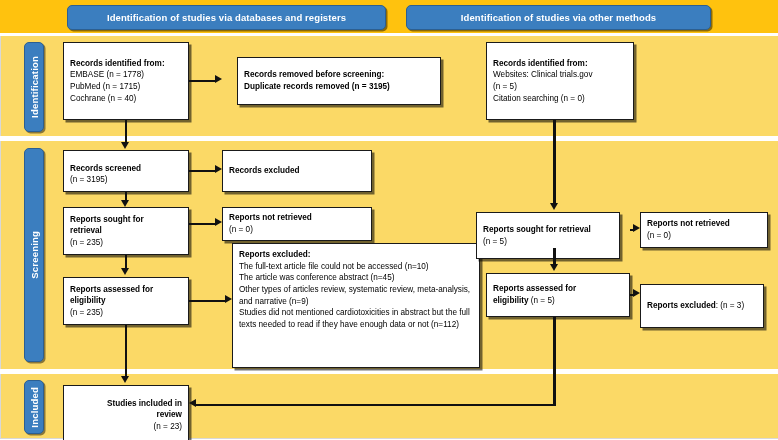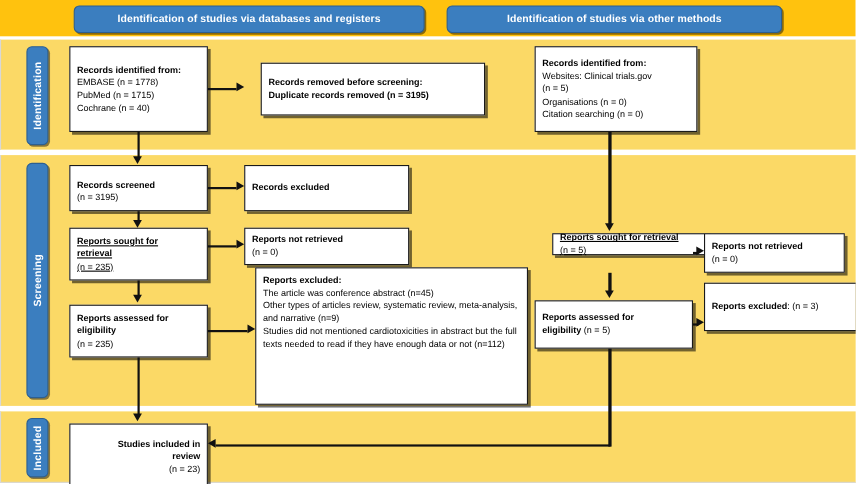--- a/index.html
+++ b/index.html
@@ -80,32 +80,32 @@
   .box b{font-weight:bold;}
   .box .ttl{font-weight:bold;display:block;}
   .box .ln{display:block;white-space:nowrap;}
   .box .wrap{display:block;}
 
   
   #b-identified {left:63px; top:42px;  width:126px; height:78px;}
   #b-removed    {left:222px;top:57px;  width:204px; height:48px;margin-left:15px;}
   #b-screened   {left:63px; top:150px; width:126px; height:42px;justify-content:flex-end;}
   #b-excluded1  {left:222px;top:150px; width:150px; height:42px;}
-  #b-sought     {left:63px; top:207px; width:126px; height:48px;text-decoration:underline;}
+  #b-sought     {left:63px; top:207px; width:126px; height:48px;}
   #b-notretr1   {left:222px;top:207px; width:150px; height:34px;}
   #b-assessed   {left:63px; top:277px; width:126px; height:48px;}
   #b-excl-det   {left:232px;top:243px; width:248px; height:125px;}
   #b-included   {left:63px; top:385px; width:126px; height:60px;text-align:right;}
 
   
   #b-other      {left:486px;top:42px;  width:148px; height:78px;}
-  #b-sought2    {left:502px;top:212px; width:144px; height:20px;text-decoration:underline;}
+  #b-sought2    {left:476px;top:212px; width:144px; height:47px;}
   #b-notretr2   {left:640px;top:212px; width:128px; height:36px;}
   #b-assessed2  {left:486px;top:273px; width:144px; height:44px;}
-  #b-excl2      {left:640px;top:257px; width:139px; height:44px;}
+  #b-excl2      {left:640px;top:284px; width:124px; height:44px;}
 
   
   .ln-h{position:absolute;height:2.6px;background:#111;}
   .ln-v{position:absolute;width:2.6px;background:#111;}
   .ah{position:absolute;width:0;height:0;}
   .ah-r{border-top:4.6px solid transparent;border-bottom:4.6px solid transparent;border-left:7px solid #111;}
   .ah-l{border-top:4.6px solid transparent;border-bottom:4.6px solid transparent;border-right:7px solid #111;}
   .ah-d{border-left:4.6px solid transparent;border-right:4.6px solid transparent;border-top:7px solid #111;}
 </style>
 </head>
@@ -164,36 +164,36 @@
   </div>
 
   <div class="box vcenter" id="b-assessed">
     <span class="ttl">Reports assessed for</span>
     <span class="ttl">eligibility</span>
     <span class="ln">(n = 235)</span>
   </div>
 
   <div class="box" id="b-excl-det">
     <span class="ttl">Reports excluded:</span>
+    <span class="wrap">The full-text article file could not be accessed (n=10)</span>
     <span class="wrap">The article was conference abstract (n=45)</span>
     <span class="wrap">Other types of articles review, systematic review, meta-analysis, and narrative  (n=9)</span>
     <span class="wrap">Studies did not mentioned cardiotoxicities in abstract but the full texts needed to read if they have enough data or not (n=112)</span>
   </div>
 
   <div class="box vcenter" id="b-included">
     <span class="ttl">Studies included in</span>
     <span class="ttl">review</span>
     <span class="ln">(n = 23)</span>
   </div>
 
   <div class="box vcenter" id="b-other">
     <span class="ttl">Records identified from:</span>
     <span class="ln">Websites: Clinical trials.gov</span>
     <span class="ln">(n = 5)</span>
-    <span class="ln">Organisations (n = 0)</span>
     <span class="ln">Citation searching (n = 0)</span>
   </div>
 
   <div class="box vcenter" id="b-sought2">
     <span class="ttl">Reports sought for retrieval</span>
     <span class="ln">(n = 5)</span>
   </div>
 
   <div class="box vcenter" id="b-notretr2">
     <span class="ttl">Reports not retrieved</span>

